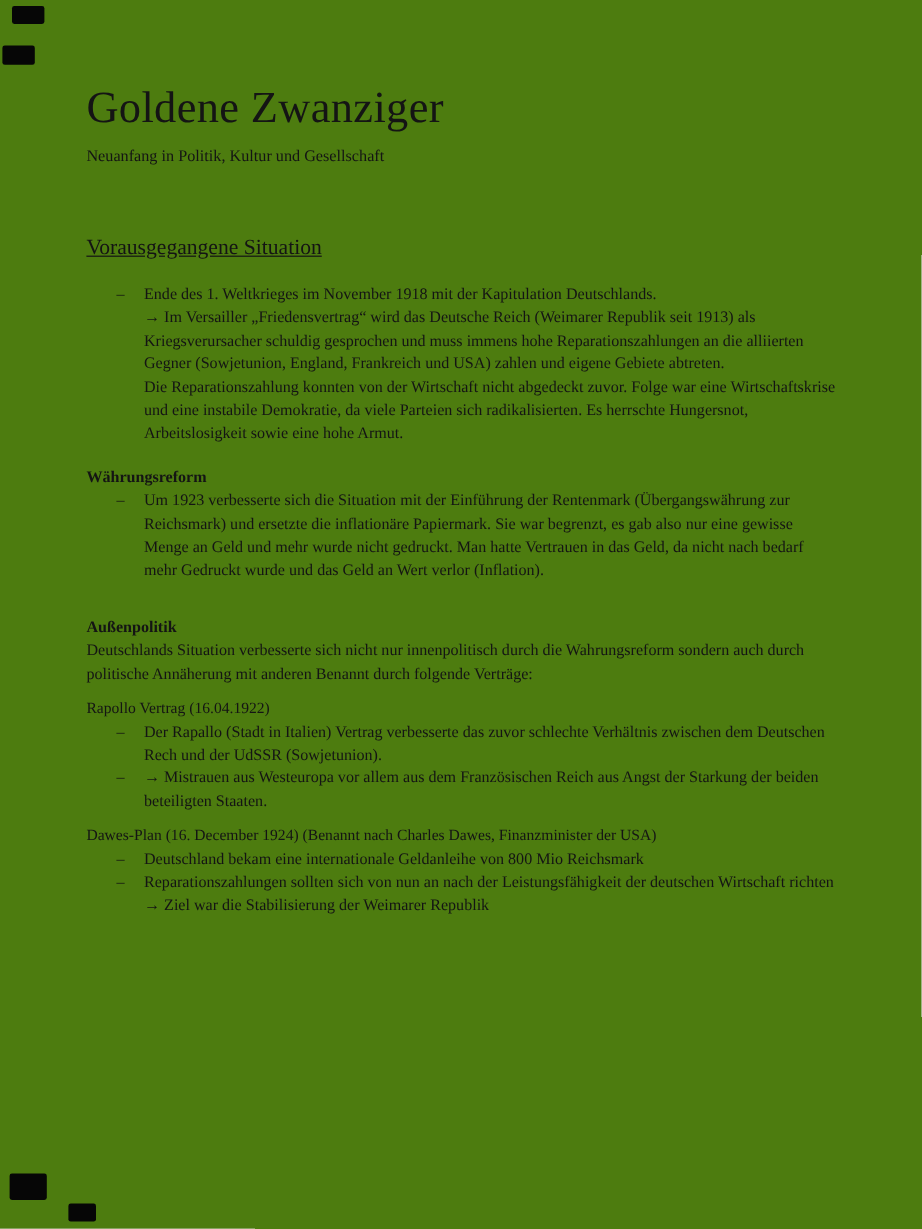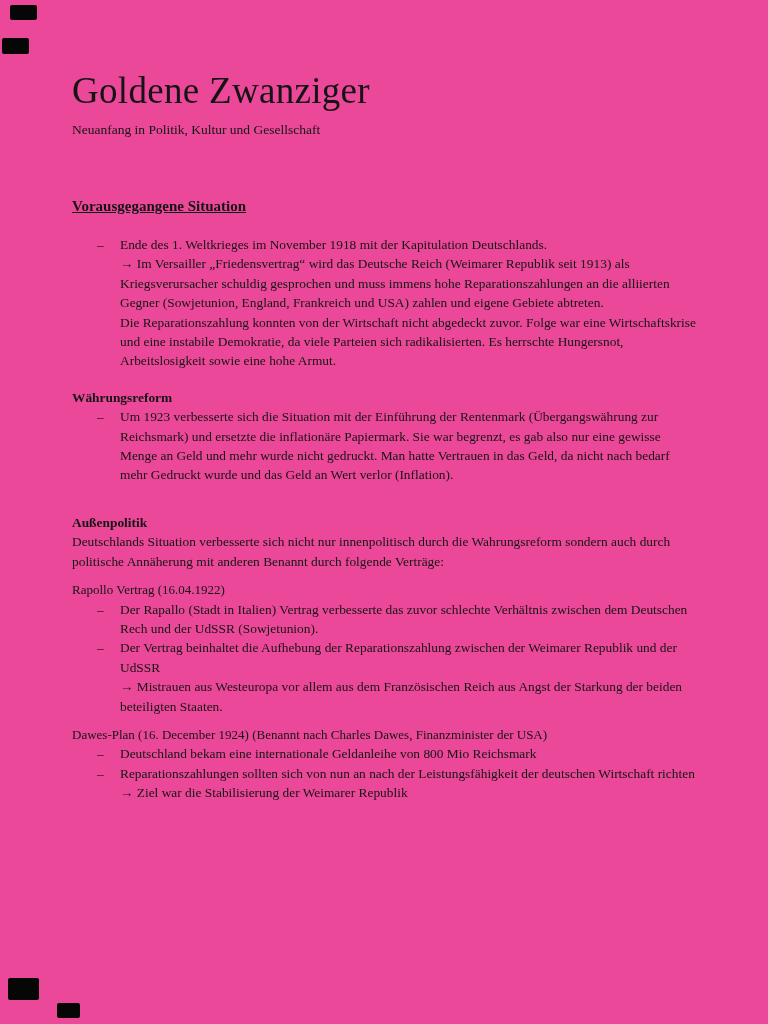--- a/index.html
+++ b/index.html
@@ -2,21 +2,21 @@
 <html><head>
 <meta charset="utf-8">
 <style>
   * { margin: 0; padding: 0; box-sizing: border-box; }
   html, body { background: #e8e8e8; }
   .page {
     position: relative;
     width: 768px;
     height: 1024px;
     margin: 0 auto;
-    background: #ec4899;
+    background: #4d7c0f;
     font-family: "Liberation Serif", "DejaVu Serif", serif;
     color: #141414;
     overflow: hidden;
   }
   .content {
     position: absolute;
     left: 72px;
     right: 71px;
     top: 68px;
   }
@@ -25,22 +25,22 @@
     font-weight: 400;
     line-height: 46px;
     letter-spacing: 0.3px;
   }
   .doc-subtitle {
     font-size: 13.5px;
     line-height: 19px;
     margin-top: 6px;
   }
   .h2 {
-    font-size: 15px;
-    font-weight: 700;
+    font-size: 18px;
+    font-weight: 400;
     text-decoration: underline;
     line-height: 21px;
   }
   .h2.first { margin-top: 57px; }
   .h2.politik { margin-top: 38px; }
   .h3 {
     font-size: 13.4px;
     font-weight: 700;
     line-height: 19.4px;
   }
@@ -116,21 +116,20 @@
     <div class="list tight">
       <div class="bullet">
         <span class="marker">–</span>
         <div class="btext">
           <div>Der Rapallo (Stadt in Italien) Vertrag verbesserte das zuvor schlechte Verhältnis zwischen dem Deutschen Rech und der UdSSR (Sowjetunion).</div>
         </div>
       </div>
       <div class="bullet">
         <span class="marker">–</span>
         <div class="btext">
-          <div>Der Vertrag beinhaltet die  Aufhebung der Reparationszahlung zwischen der Weimarer Republik und der UdSSR</div>
           <div>→ Mistrauen aus Westeuropa vor allem aus dem Französischen Reich aus Angst der Starkung der beiden beteiligten Staaten.</div>
         </div>
       </div>
     </div>
 
     <div class="para-title">Dawes-Plan (16. December 1924) (Benannt nach Charles Dawes, Finanzminister der USA)</div>
     <div class="list tight">
       <div class="bullet">
         <span class="marker">–</span>
         <div class="btext">

